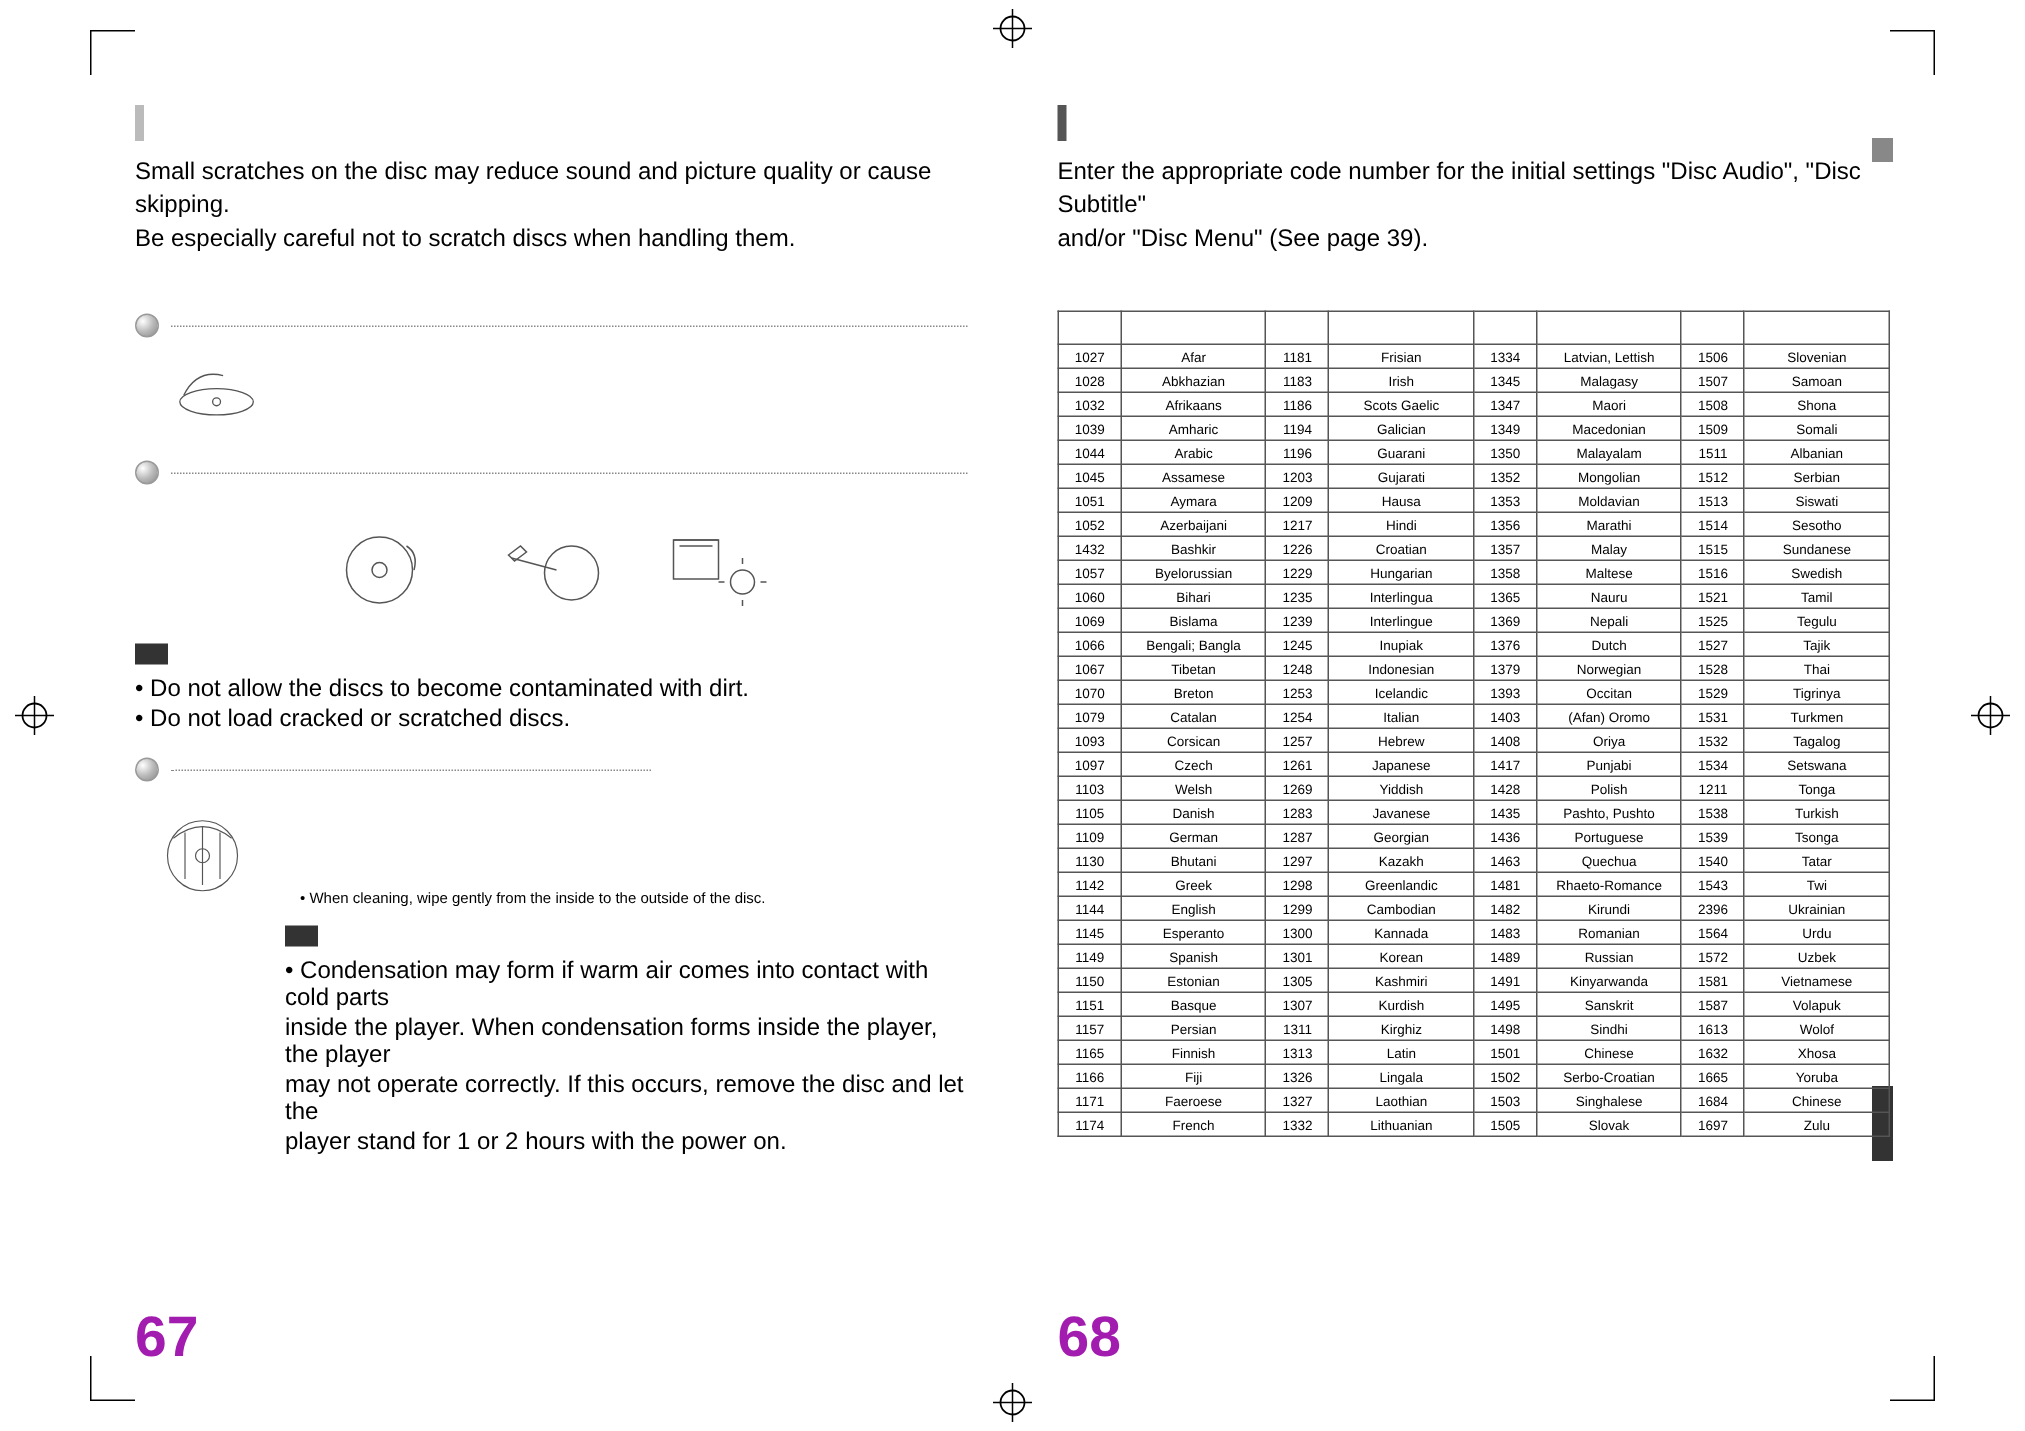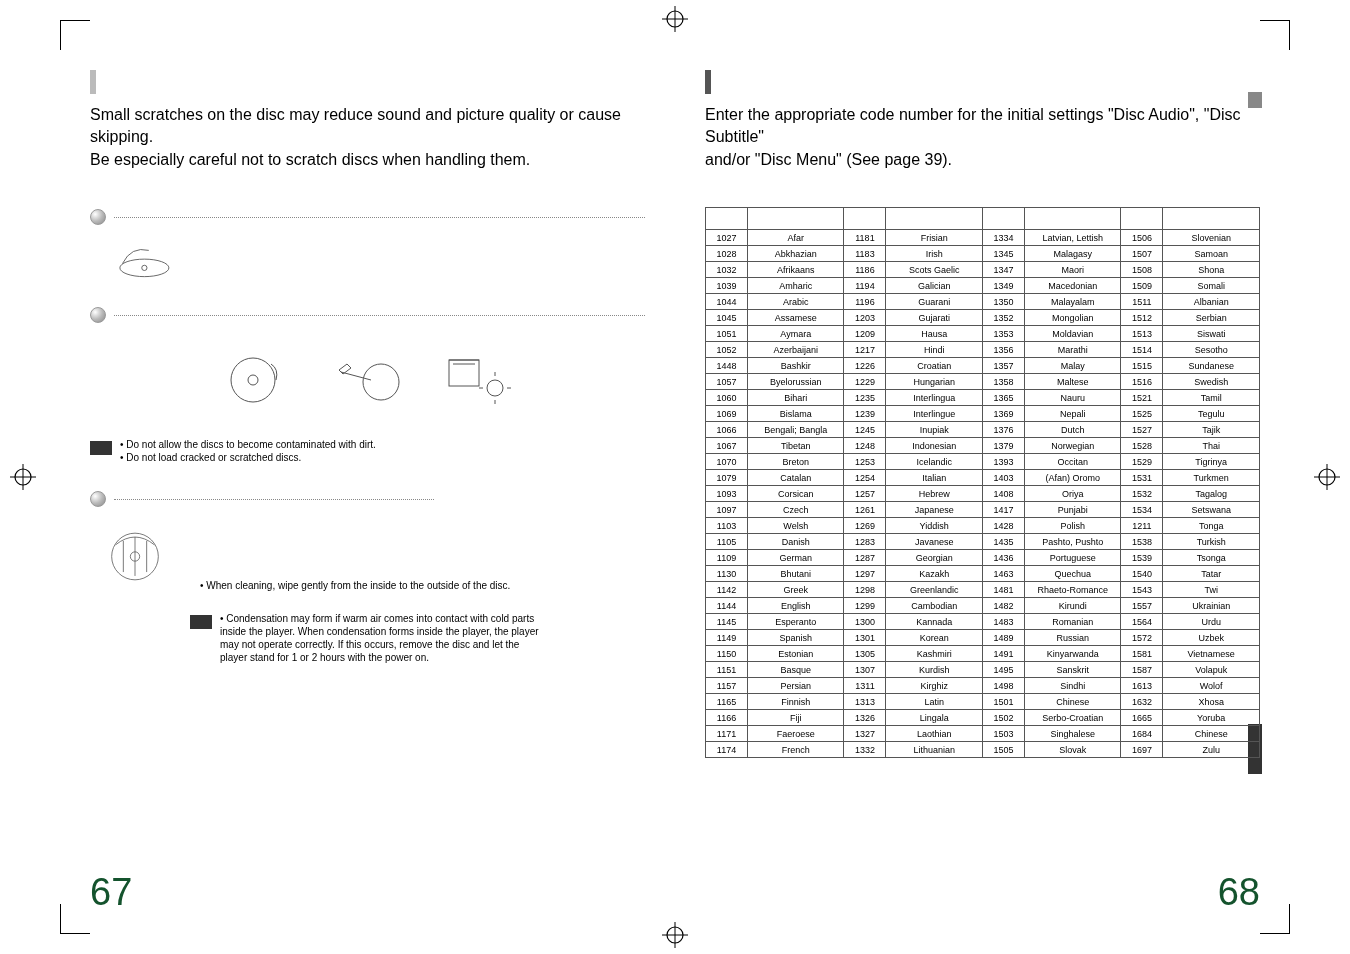--- a/index.html
+++ b/index.html
@@ -77,38 +77,39 @@
     flex: 1;
     border-bottom: 1px dotted #888;
     height: 1px;
   }
   .illus-row { display: flex; gap: 30px; justify-content: center; margin: 18px 0; }
   .illus { width: 80px; height: 60px; border: 0; display:flex; align-items:center; justify-content:center; }
   .illus svg { width: 70px; height: 55px; }
   .note-block {
     display: flex;
     gap: 8px;
-    margin: 12px 0;
-    font-size: 10px;
+    margin: 0 0;
+    font-size: 16px;
+    flex-direction: column;
   }
   .note-tag {
     width: 22px; height: 14px;
     background: #333;
     flex-shrink: 0;
     margin-top: 2px;
   }
   .note-lines { flex:1; }
   .note-lines div { margin-bottom: 2px; }
   .pgnum {
     font-size: 38px;
-    color: #14532d;
-    font-weight: 400;
+    color: #a21caf;
+    font-weight: 700;
     margin-top: auto;
   }
-  .pgnum.right { text-align: right; }
+  .pgnum.right { text-align: left; }
   .page-right-tab {
     position: absolute;
     right: 88px;
     width: 14px;
     background: #333;
   }
   .tab1 { top: 92px; height: 16px; background:#888; }
   .tab2 { top: 724px; height: 50px; }
   
   table.codes {
@@ -357,21 +358,21 @@
             <td>1052</td>
             <td>Azerbaijani</td>
             <td>1217</td>
             <td>Hindi</td>
             <td>1356</td>
             <td>Marathi</td>
             <td>1514</td>
             <td>Sesotho</td>
           </tr>
           <tr>
-            <td>1448</td>
+            <td>1432</td>
             <td>Bashkir</td>
             <td>1226</td>
             <td>Croatian</td>
             <td>1357</td>
             <td>Malay</td>
             <td>1515</td>
             <td>Sundanese</td>
           </tr>
           <tr>
             <td>1057</td>
@@ -513,21 +514,21 @@
             <td>1543</td>
             <td>Twi</td>
           </tr>
           <tr>
             <td>1144</td>
             <td>English</td>
             <td>1299</td>
             <td>Cambodian</td>
             <td>1482</td>
             <td>Kirundi</td>
-            <td>1557</td>
+            <td>2396</td>
             <td>Ukrainian</td>
           </tr>
           <tr>
             <td>1145</td>
             <td>Esperanto</td>
             <td>1300</td>
             <td>Kannada</td>
             <td>1483</td>
             <td>Romanian</td>
             <td>1564</td>

